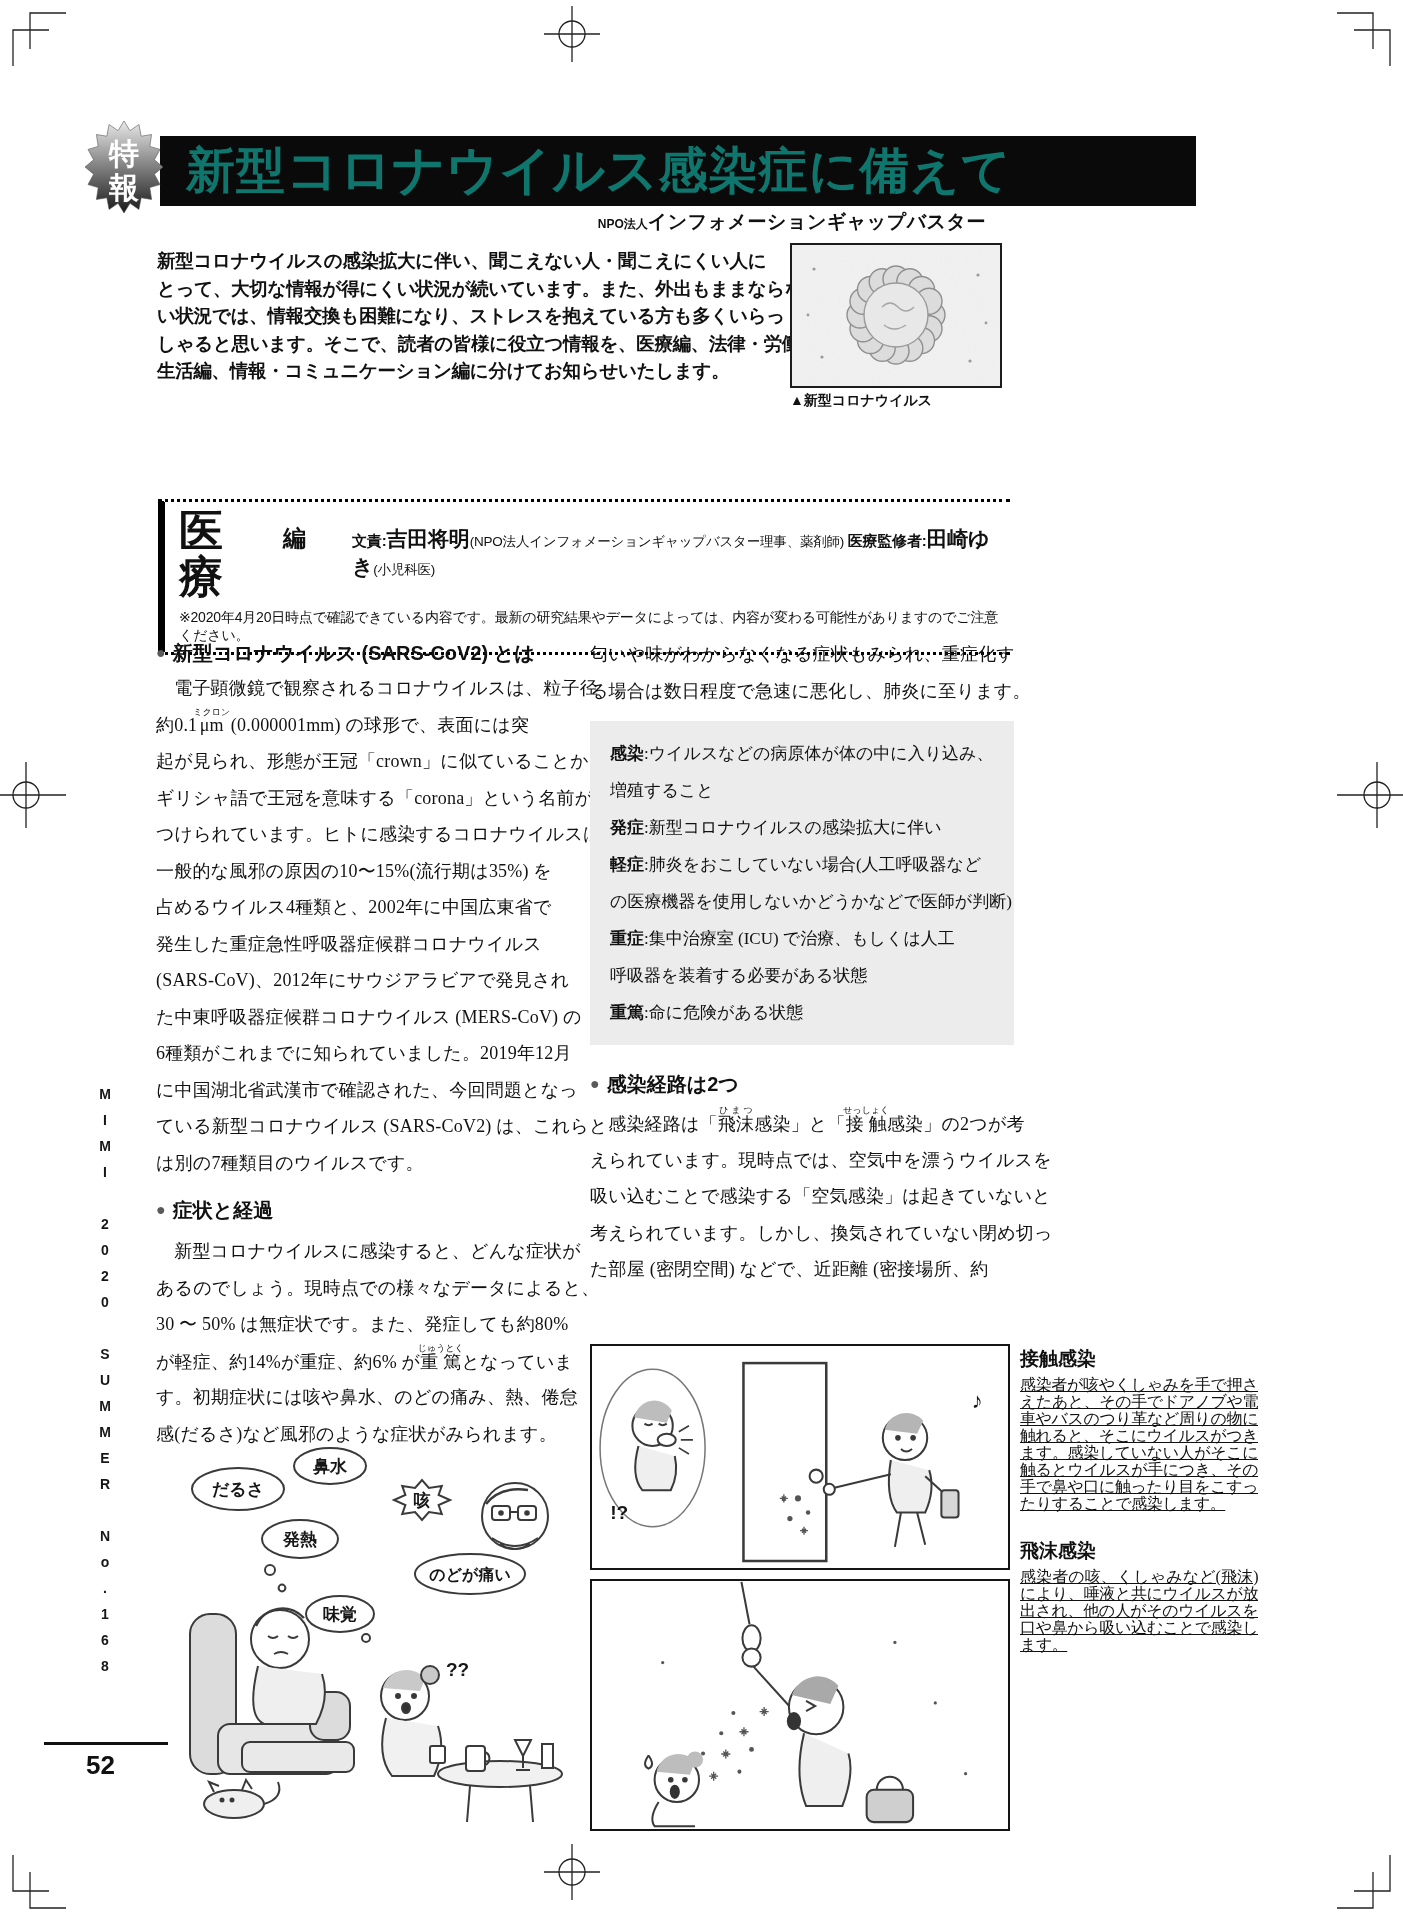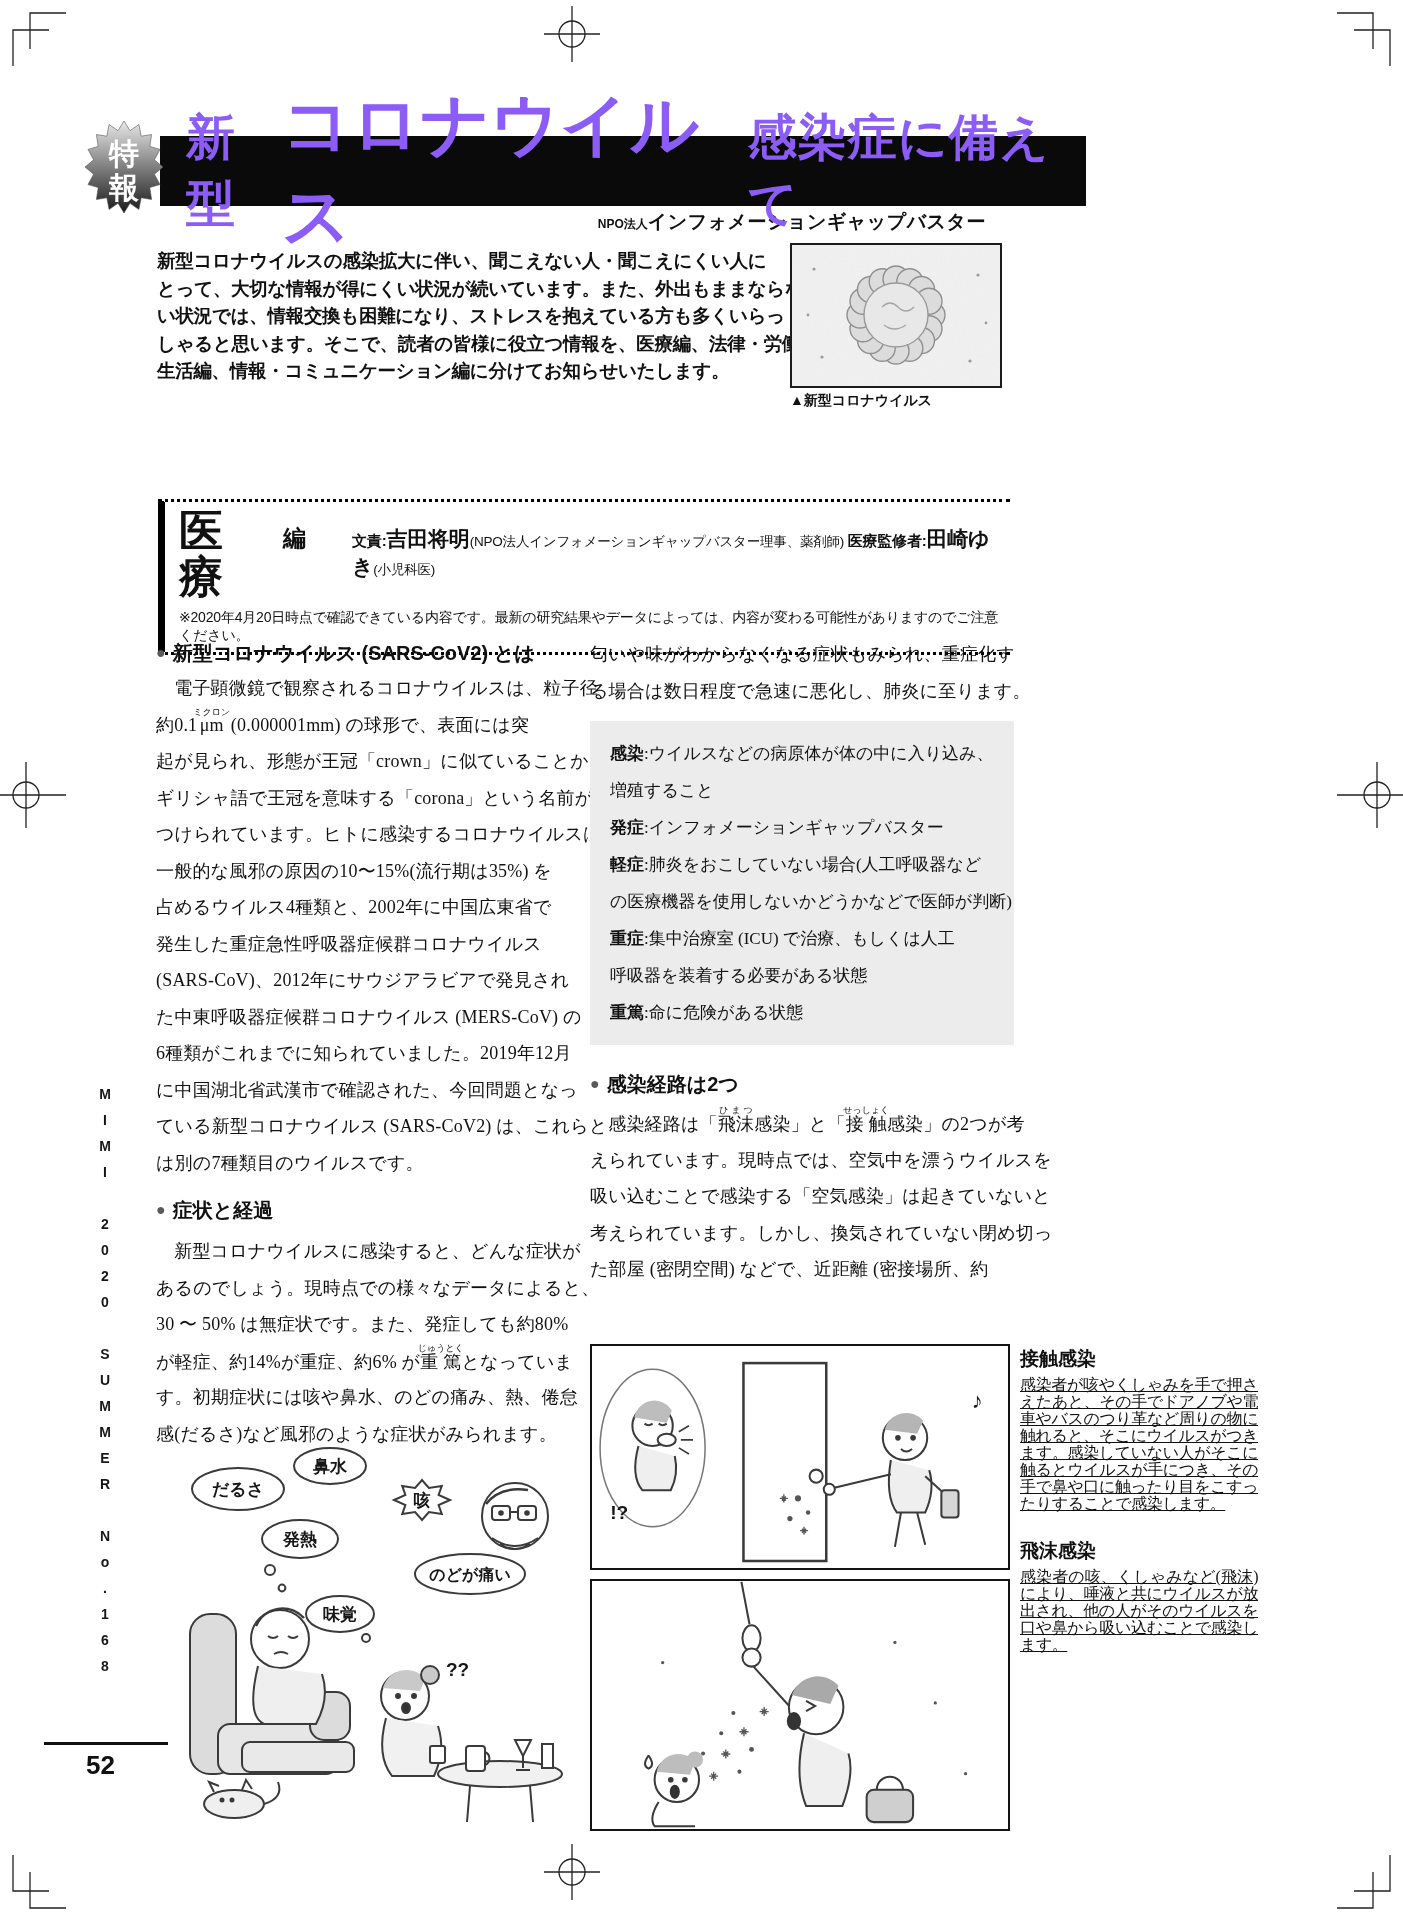--- a/index.html
+++ b/index.html
@@ -10,24 +10,24 @@
   .tline{white-space:nowrap;}
   ruby{ruby-position:over;}
   rt{font-size:9px;letter-spacing:0;font-family:"Liberation Sans","DejaVu Sans",sans-serif;}
 
   
   .trim{left:0;top:0;width:1403px;height:1921px;pointer-events:none;}
 
   
   .badge{left:84px;top:120px;width:80px;height:96px;z-index:3;}
   .badge text{font-family:"Liberation Serif","DejaVu Serif",serif;font-weight:bold;}
-  .titlebar{left:160px;top:136px;width:926px;height:70px;background:#0a0a0a;z-index:2;
-            display:flex;align-items:center;padding-left:26px;box-sizing:border-box;color:#8b5cf6;}
+  .titlebar{left:160px;top:136px;width:1036px;height:70px;background:#0a0a0a;z-index:2;
+            display:flex;align-items:center;padding-left:26px;box-sizing:border-box;color:#0f766e;}
   .titlebar .t-pre,.titlebar .t-post{font-size:49px;font-weight:bold;letter-spacing:1px;}
-  .titlebar .t-em{font-family:"Liberation Sans","DejaVu Sans",sans-serif;font-size:68px;font-weight:900;letter-spacing:0;}
+  .titlebar .t-em{font-family:"Liberation Sans","DejaVu Sans",sans-serif;font-size:52px;font-weight:900;letter-spacing:0;}
   .subtitle{left:160px;top:209px;width:826px;text-align:right;}
   .subtitle .org-prefix{font-size:12px;font-weight:bold;}
   .subtitle .org-name{font-size:19px;font-weight:bold;letter-spacing:.5px;}
 
   
   .lead{left:157px;top:247px;width:632px;font-family:"Liberation Sans","DejaVu Sans",sans-serif;
         font-size:18.5px;font-weight:600;letter-spacing:-.3px;}
   .lead .tline{height:27.5px;line-height:27.5px;}
 
   
@@ -300,21 +300,21 @@
 
   <div class="abs col col-right">
     <div class="bodyp">
         <div class="tline"><span>匂いや味がわからなくなる症状もみられ、重症化す</span></div>
         <div class="tline"><span>る場合は数日程度で急速に悪化し、肺炎に至ります。</span></div>
       </div>
 
     <div class="defbox">
         <div class="tline"><span class="b">感染</span><span>:ウイルスなどの病原体が体の中に入り込み、</span></div>
         <div class="tline"><span>増殖すること</span></div>
-        <div class="tline"><span class="b">発症</span><span>:インフォメーションギャップバスター</span></div>
+        <div class="tline"><span class="b">発症</span><span>:新型コロナウイルスの感染拡大に伴い</span></div>
         <div class="tline"><span class="b">軽症</span><span>:肺炎をおこしていない場合(人工呼吸器など</span></div>
         <div class="tline"><span>の医療機器を使用しないかどうかなどで医師が判断)</span></div>
         <div class="tline"><span class="b">重症</span><span>:集中治療室 (ICU) で治療、もしくは人工</span></div>
         <div class="tline"><span>呼吸器を装着する必要がある状態</span></div>
         <div class="tline"><span class="b">重篤</span><span>:命に危険がある状態</span></div>
       </div>
 
     <div class="headline h3">
       <span class="bullet">●</span>
       <span>感染経路は2つ</span>

